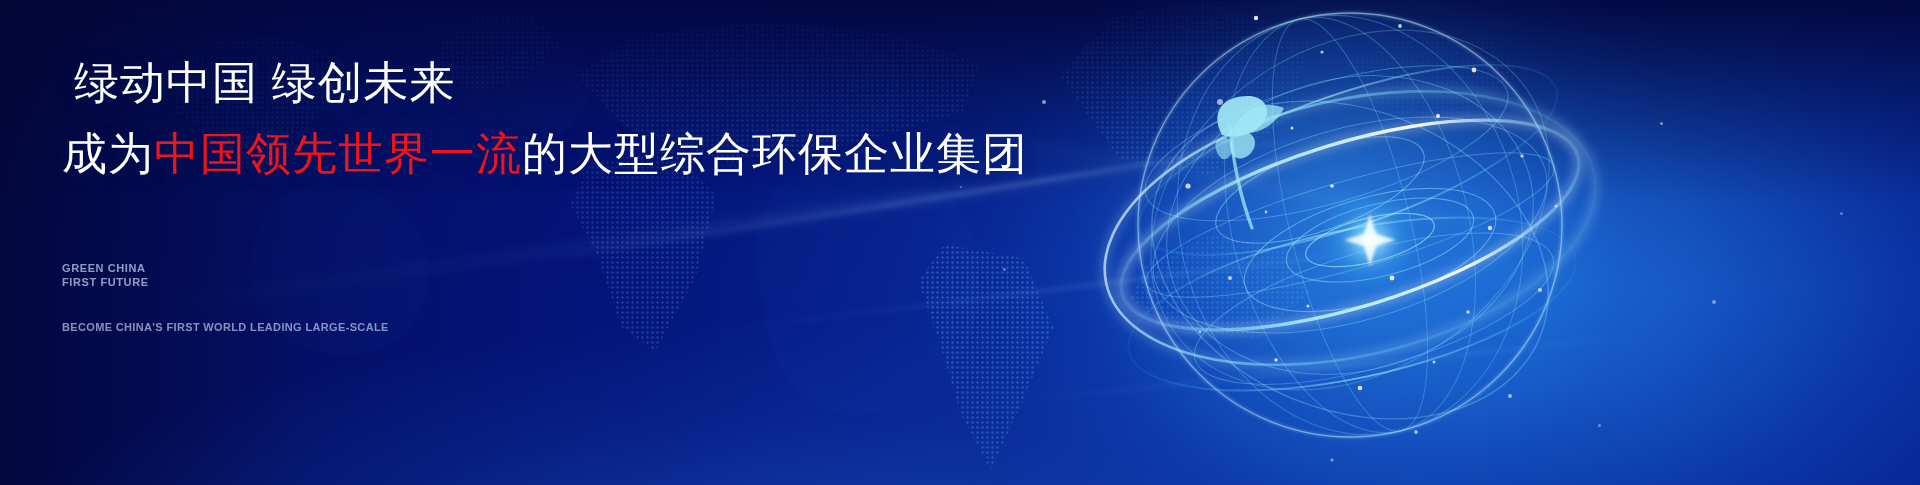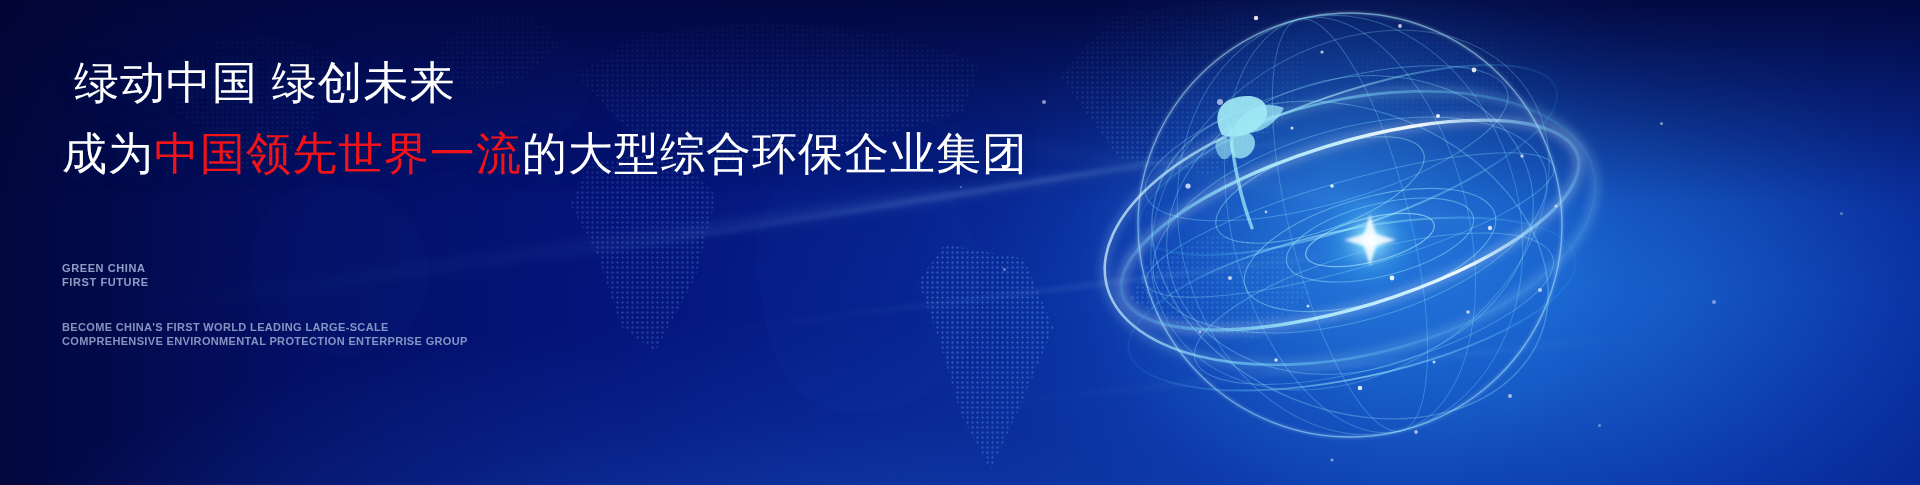--- a/index.html
+++ b/index.html
@@ -327,16 +327,15 @@
     </div>
   </div>
 
   <div class="sub-en">
     <div class="en-line">GREEN CHINA</div>
     <div class="en-line">FIRST FUTURE</div>
   </div>
 
   <div class="sub-en-long">
     <div class="en-line">BECOME CHINA'S FIRST WORLD LEADING LARGE-SCALE</div>
-    <div class="en-line">COMPREHENSIVE ENVIRONMENTAL PROTECTION ENTERPRISE GROUP</div>
   </div>
 
 </div>
 
 </body></html>

